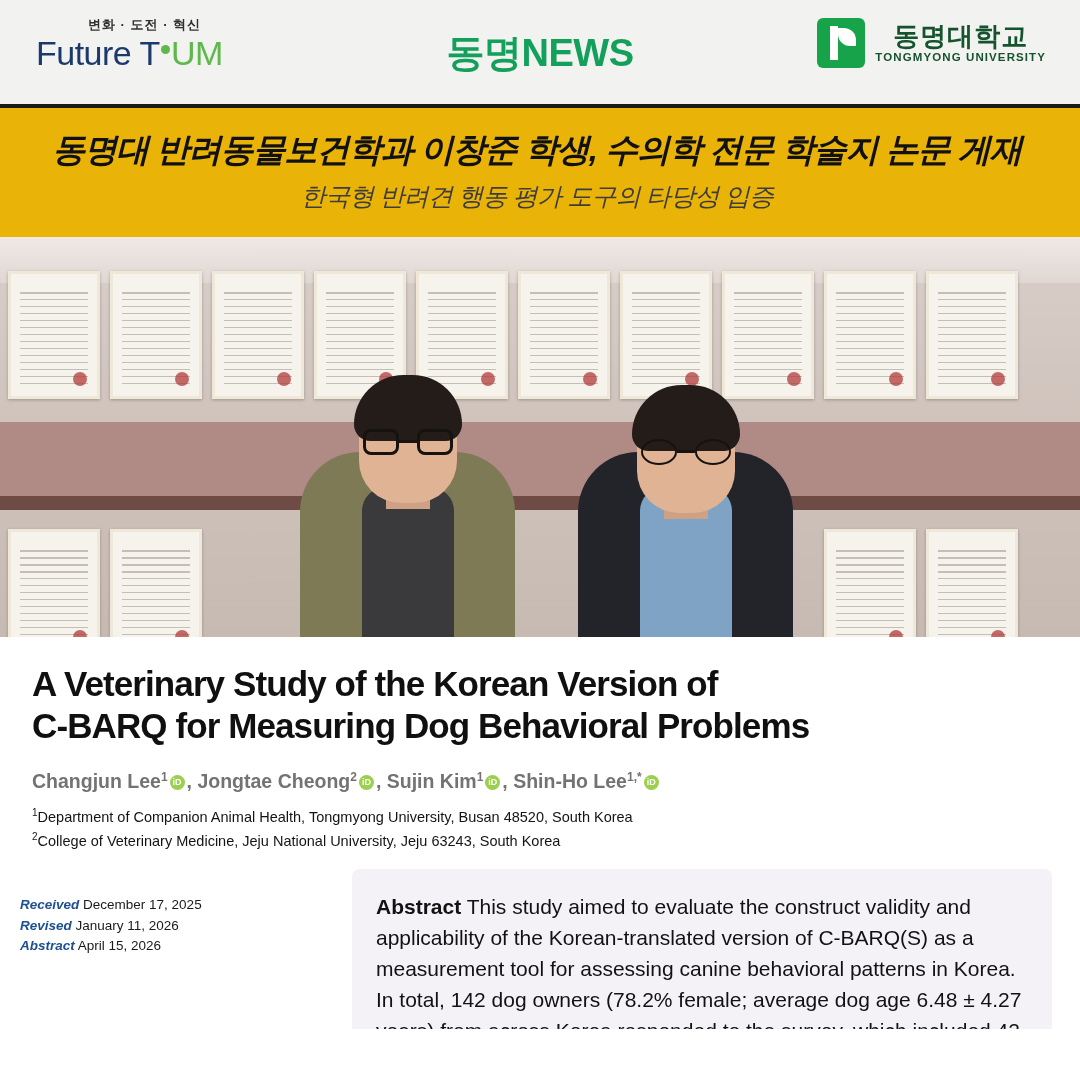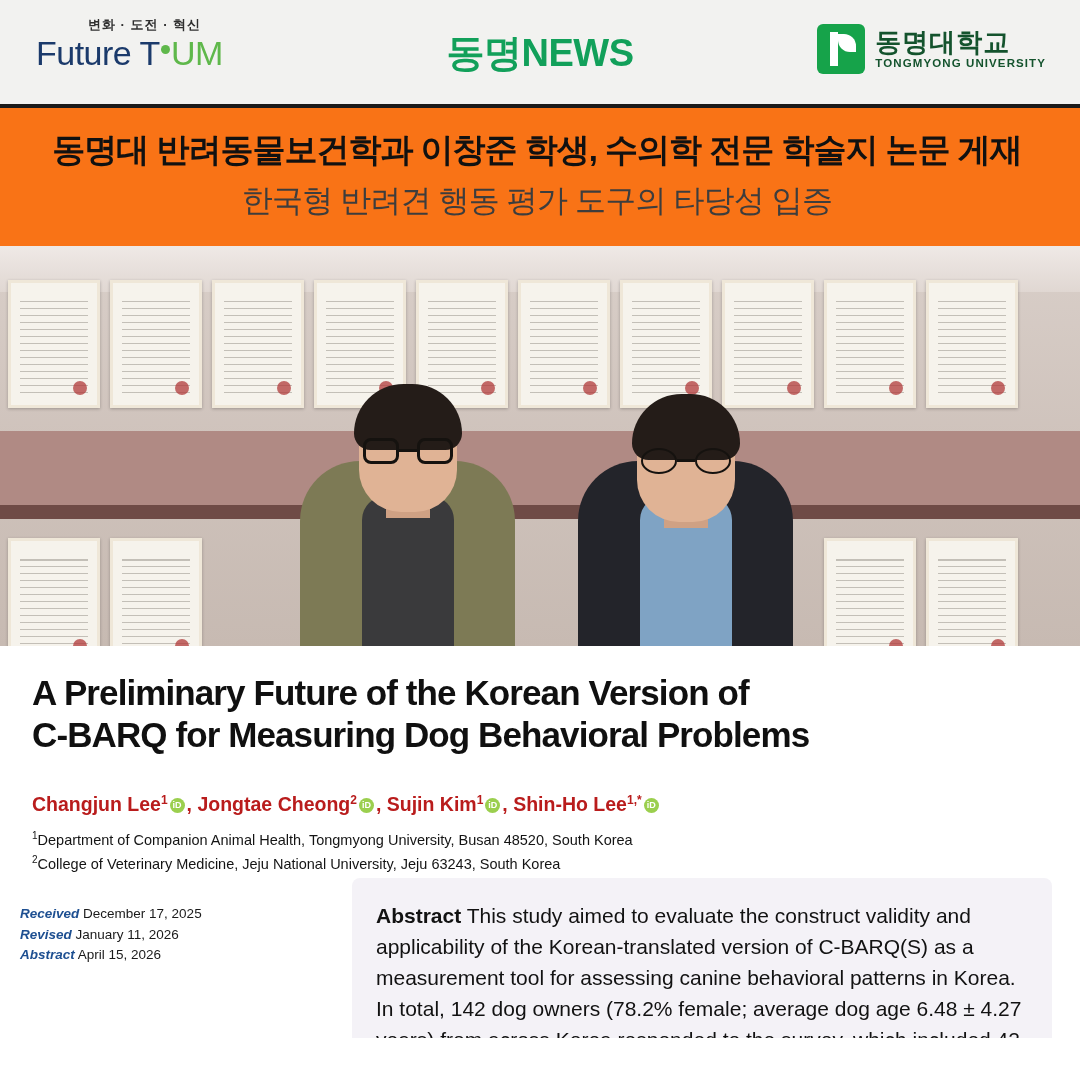--- a/index.html
+++ b/index.html
@@ -51,24 +51,25 @@
     position: absolute;
     left: 0; right: 0; top: 28px;
     text-align: center;
     font-size: 38px;
     font-weight: bold;
     color: #12a05a;
     letter-spacing: -0.5px;
   }
   .brand-right {
     position: absolute;
-    right: 34px; top: 24px;
+    right: 34px; top: 18px;
     display: flex;
     align-items: center;
     gap: 10px;
+    text-align: center;
   }
   .tu-mark {
     width: 48px; height: 50px;
     background: #16a34a;
     border-radius: 6px;
     position: relative;
   }
   .tu-mark::before {
     content: "";
     position: absolute;
@@ -87,34 +88,35 @@
   .tu-text .ko {
     font-size: 26px; font-weight: bold; color: #14532d; line-height: 1.05;
     letter-spacing: 1px;
   }
   .tu-text .en {
     font-size: 11.5px; font-weight: bold; color: #14532d; letter-spacing: 1.1px;
   }
 
   
   .headline-block {
-    background: #f97316;
+    background: #eab308;
     padding: 22px 26px 24px 20px;
     text-align: center;
+    font-style: italic;
   }
   .headline {
     font-size: 33px;
     font-weight: bold;
     color: #111;
     letter-spacing: -1px;
     line-height: 1.2;
   }
   .subhead {
     margin-top: 10px;
-    font-size: 31px;
+    font-size: 25px;
     color: #3d3d3d;
     letter-spacing: -0.8px;
   }
 
   
   .photo {
     position: relative;
     height: 400px;
     overflow: hidden;
     background: #b9a9a3;
@@ -212,24 +214,24 @@
     overflow: hidden;
   }
   .paper-title {
     font-size: 35px;
     font-weight: bold;
     color: #101010;
     letter-spacing: -0.9px;
     line-height: 1.22;
   }
   .authors {
-    margin-top: 36px;
+    margin-top: 22px;
     font-size: 19.5px;
     font-weight: bold;
-    color: #b91c1c;
+    color: #737373;
   }
   .authors sup { font-size: 12px; }
   .orcid {
     display: inline-block;
     width: 15px; height: 15px;
     background: #9bcf4e;
     border-radius: 50%;
     position: relative;
     vertical-align: -2px;
     margin: 0 2px;
@@ -392,21 +394,21 @@
       <div class="p-glasses">
           <div class="lens l"></div>
           <div class="bridge"></div>
           <div class="lens r"></div>
         </div>
     </div>
   </div>
 
   <div class="paper">
     <div class="paper-title">
-      <div>A Preliminary Future of the Korean Version of</div>
+      <div>A Veterinary Study of the Korean Version of</div>
       <div>C-BARQ for Measuring Dog Behavioral Problems</div>
     </div>
 
     <div class="authors">
       <span><span>Changjun Lee</span><sup>1</sup><span class="orcid"></span><span>, </span></span><span><span>Jongtae Cheong</span><sup>2</sup><span class="orcid"></span><span>, </span></span><span><span>Sujin Kim</span><sup>1</sup><span class="orcid"></span><span>, </span></span><span><span>Shin-Ho Lee</span><sup>1,*</sup><span class="orcid"></span></span>
     </div>
 
     <div class="affil">
       <div><sup>1</sup><span>Department of Companion Animal Health, Tongmyong University, Busan 48520, South Korea</span></div>
       <div><sup>2</sup><span>College of Veterinary Medicine, Jeju National University, Jeju 63243, South Korea</span></div>

